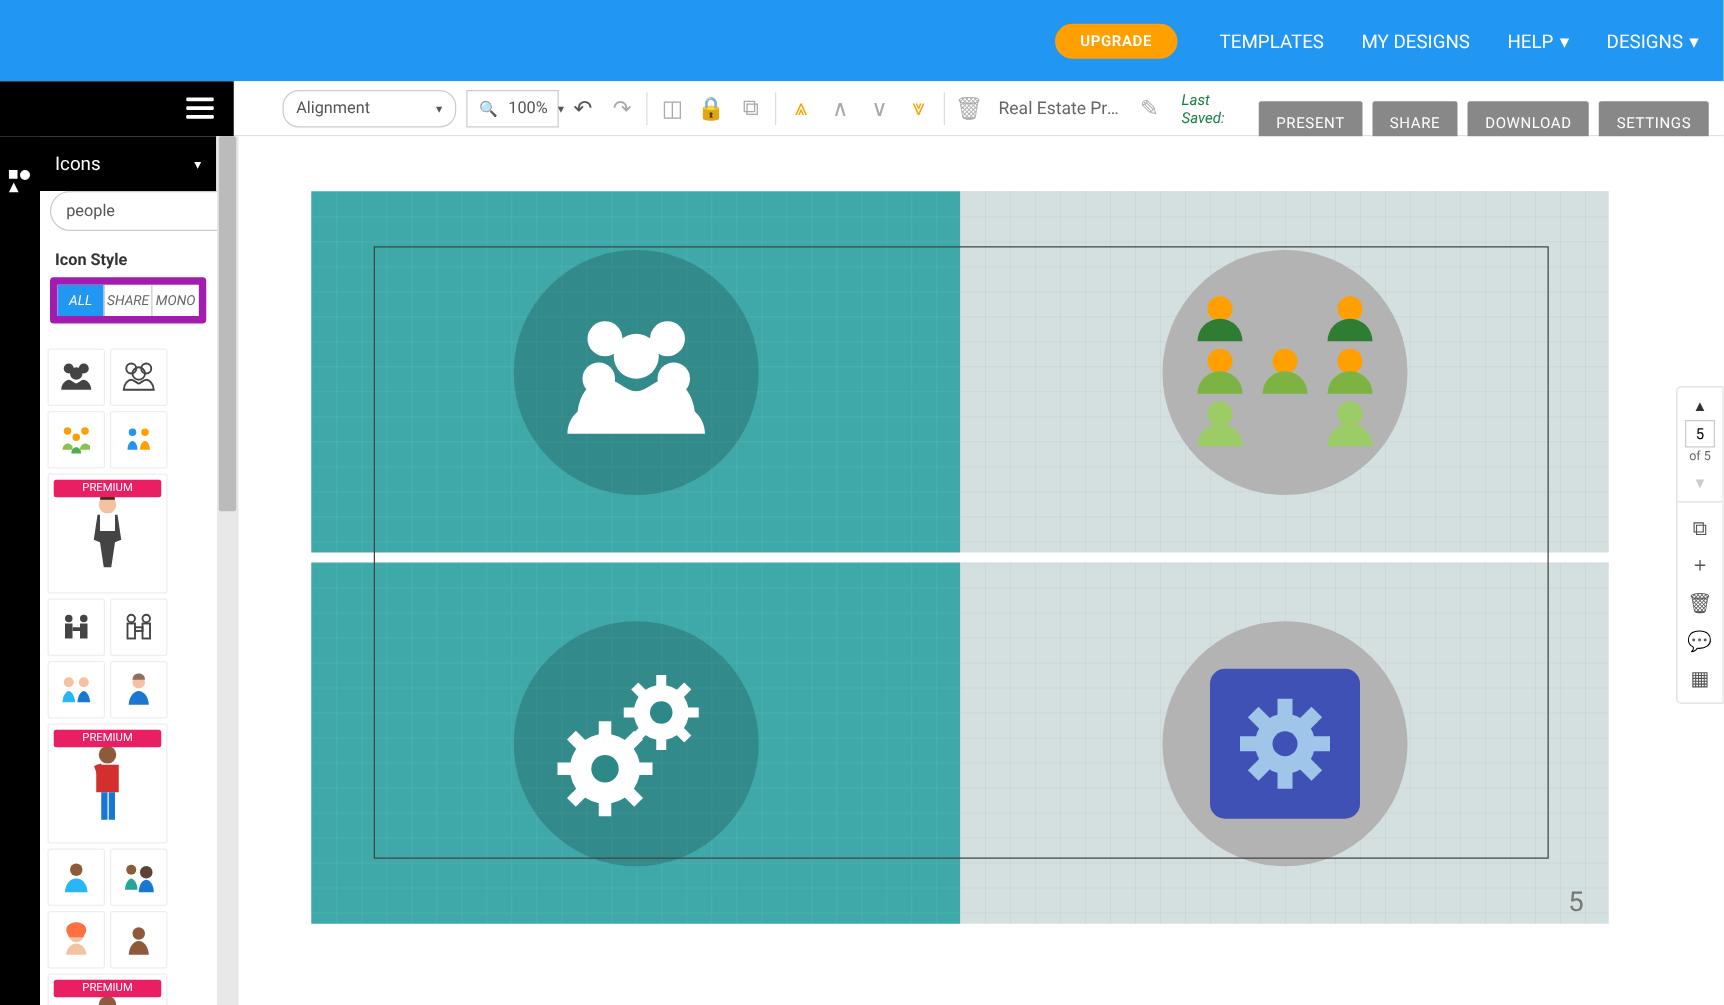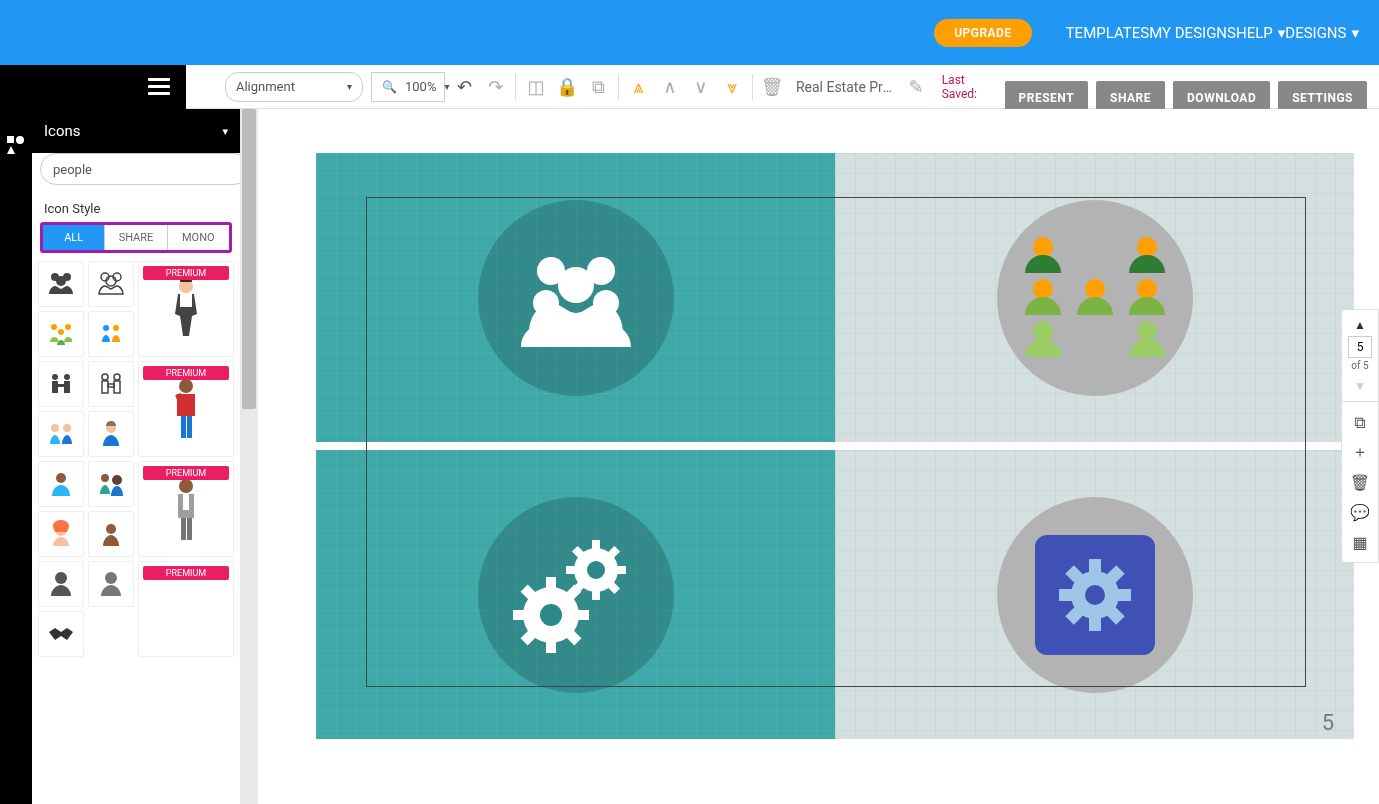--- a/index.html
+++ b/index.html
@@ -6,54 +6,54 @@
 body { width: 1379px; height: 804px; overflow: hidden; background: #f5f5f5; }
 
 .topbar { height: 65px; background: #2196F3; display: flex; align-items: center; padding: 0 20px 0 100px; }
 .logo { display: flex; align-items: center; gap: 12px; color: #fff; }
 .logo-circle { width: 28px; height: 28px; border: 2.5px solid #fff; border-radius: 50%; position: relative; }
 .logo-circle::before { content: ''; position: absolute; top: 50%; left: 50%; width: 2px; height: 7px; background: #fff; transform-origin: bottom; transform: translate(-50%, -100%) rotate(-45deg); }
 .logo-circle::after { content: ''; position: absolute; top: 50%; left: 50%; width: 2px; height: 10px; background: #fff; transform-origin: bottom; transform: translate(-50%, -100%); }
 .logo-text { font-size: 22px; font-weight: 300; letter-spacing: 2px; }
 .top-spacer { flex: 1; }
 .upgrade-btn { background: #FFA000; color: #fff; border: none; padding: 7px 20px; border-radius: 18px; font-size: 12px; font-weight: 600; letter-spacing: 0.5px; cursor: pointer; }
-.topnav { display: flex; margin-left: 34px; }
+.topnav { display: flex; gap: 30px; margin-left: 34px; }
 .topnav-item { color: #fff; font-size: 15px; cursor: pointer; display: flex; align-items: center; gap: 5px; }
 
 .toolbar { height: 44px; background: #fff; border-bottom: 1px solid #e0e0e0; display: flex; align-items: center; padding: 0 12px 0 0; gap: 8px; }
 .side-top { width: 206px; height: 44px; background: #000; display: flex; align-items: center; justify-content: flex-end; padding-right: 16px; }
 .hamburger { display: flex; flex-direction: column; gap: 4px; cursor: pointer; }
 .hamburger span { width: 22px; height: 3px; background: #fff; border-radius: 1px; }
 .toolbar-gap { width: 26px; }
 .dropdown { border: 1px solid #ccc; background: #fff; height: 30px; display: flex; align-items: center; padding: 0 10px; font-size: 13px; color: #555; cursor: pointer; gap: 8px; }
 .dropdown.alignment { width: 152px; border-radius: 13px; }
 .dropdown.zoom { width: 74px; }
 .dropdown-arrow { margin-left: auto; font-size: 10px; }
 .tool-icon { width: 26px; height: 26px; display: flex; align-items: center; justify-content: center; color: #aaa; cursor: pointer; font-size: 18px; }
 .tool-sep { width: 1px; height: 26px; background: #ddd; }
 .doc-title { font-size: 14px; color: #666; margin-left: 4px; white-space: nowrap; overflow: hidden; text-overflow: ellipsis; max-width: 120px; }
-.last-saved { font-size: 12px; color: #be185d; margin-left: 6px; }
+.last-saved { font-size: 12px; color: #15803d; margin-left: 6px; font-style: italic; }
 .toolbar-right { margin-left: auto; display: flex; gap: 8px; padding-top: 22px; }
-.action-btn { background: #888; color: #fff; border: none; padding: 10px 14px; font-size: 12px; font-weight: 700; letter-spacing: 0.5px; cursor: pointer; border-radius: 2px; }
+.action-btn { background: #888; color: #fff; border: none; padding: 10px 14px; font-size: 12px; font-weight: 400; letter-spacing: 0.5px; cursor: pointer; border-radius: 2px; }
 
 .main { display: flex; height: calc(804px - 65px - 44px); }
 
 .catbar { width: 32px; background: #000; padding-top: 20px; }
 .cat-icon { width: 32px; height: 32px; display: flex; align-items: center; justify-content: center; color: #fff; }
 
-.sidepanel { width: 208px; background: #fef9c3; color: #fff; display: flex; flex-direction: column; }
+.sidepanel { width: 141px; background: #fef9c3; color: #fff; display: flex; flex-direction: column; }
 .side-header { height: 44px; display: flex; align-items: center; padding: 0 12px; font-size: 15px; cursor: pointer; background: #000; }
 .side-header-arrow { margin-left: auto; font-size: 11px; }
 .side-body { background: #fff; color: #333; flex: 1; overflow-y: auto; }
 .side-search-label { font-size: 15px; padding: 10px 12px 8px; color: #444; }
 .search-wrap { padding: 0 8px 10px; }
 .search-box { display: flex; align-items: center; gap: 6px; }
 .search-input { flex: 1; border: 1px solid #ccc; border-radius: 16px; height: 32px; padding: 0 30px 0 12px; font-size: 13px; color: #555; position: relative; }
-.style-label { font-size: 13px; padding: 6px 12px; color: #333; }
-.style-tabs { display: flex; margin: 0 8px 8px; border: 3px solid #a21caf; border-radius: 3px; overflow: hidden; }
+.style-label { font-size: 13px; padding: 6px 12px; color: #333; font-weight: bold; }
+.style-tabs { display: flex; margin: 0 8px 20px; border: 6px solid #a21caf; border-radius: 3px; overflow: hidden; font-style: italic; }
 .style-tab { flex: 1; text-align: center; padding: 6px 0; font-size: 11px; cursor: pointer; background: #fff; color: #666; }
 .style-tab.active { background: #2196F3; color: #fff; }
 .style-tab + .style-tab { border-left: 1px solid #ccc; }
 .icon-grid { display: flex; flex-wrap: wrap; gap: 4px; padding: 0 6px; }
 .icon-cell { width: 46px; height: 46px; background: #fff; border: 1px solid #eee; border-radius: 2px; display: flex; align-items: center; justify-content: center; cursor: pointer; position: relative; }
 .icon-cell.wide { width: 96px; height: 96px; }
 .premium-badge { position: absolute; top: 4px; left: 4px; right: 4px; background: #E91E63; color: #fff; font-size: 9px; text-align: center; padding: 2px 0; border-radius: 2px; }
 
 .scrollbar { width: 18px; background: #e8e8e8; position: relative; }
 .scroll-thumb { position: absolute; top: 0; left: 2px; right: 2px; height: 300px; background: #bbb; border-radius: 2px; }

